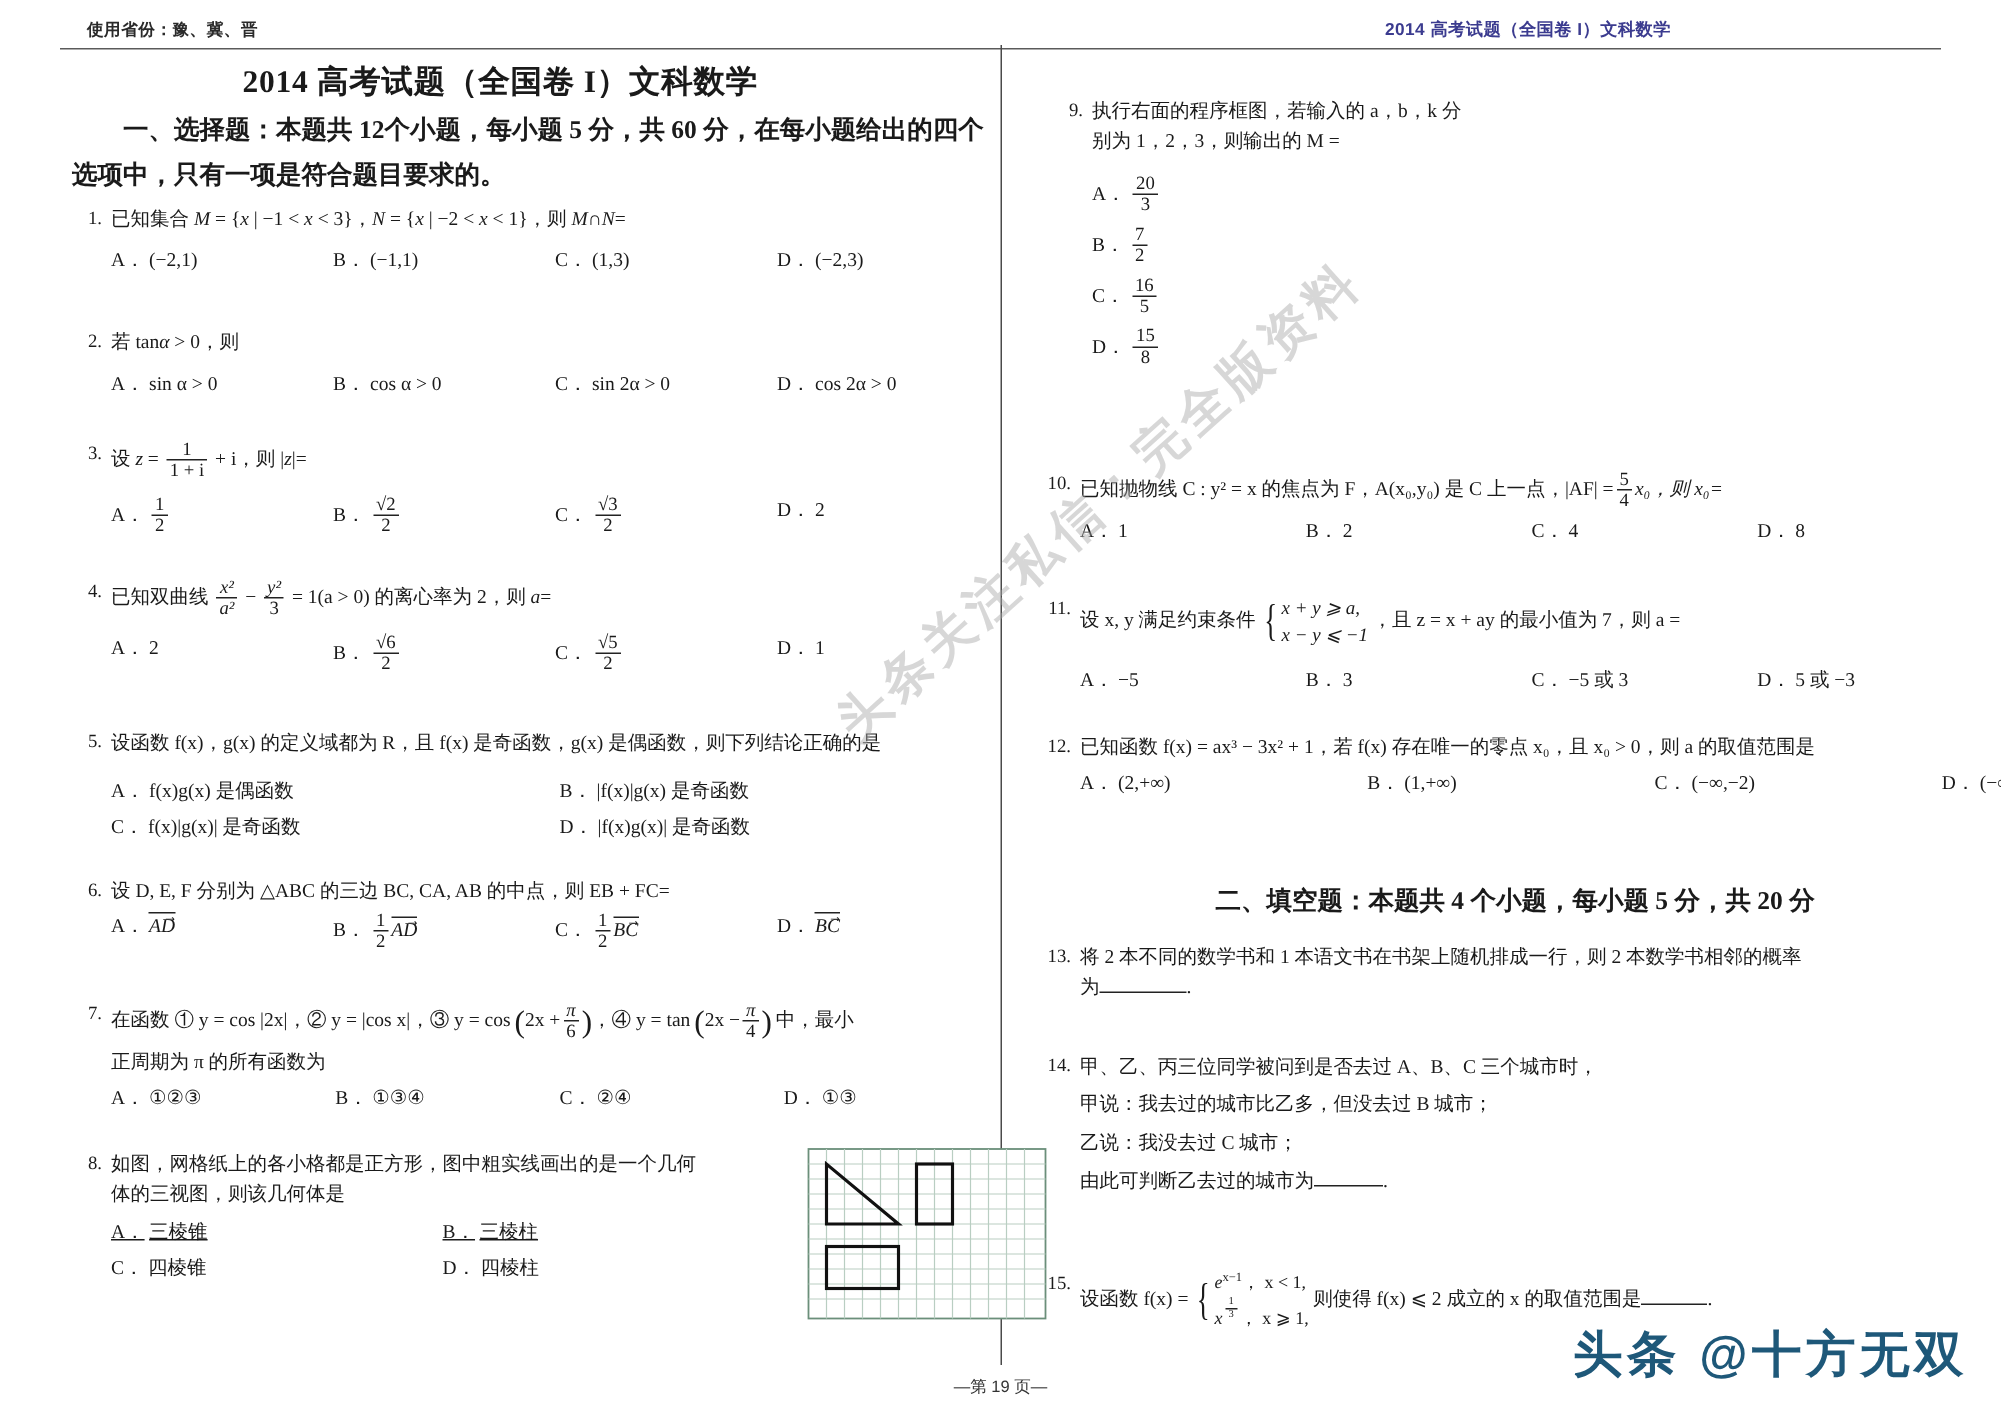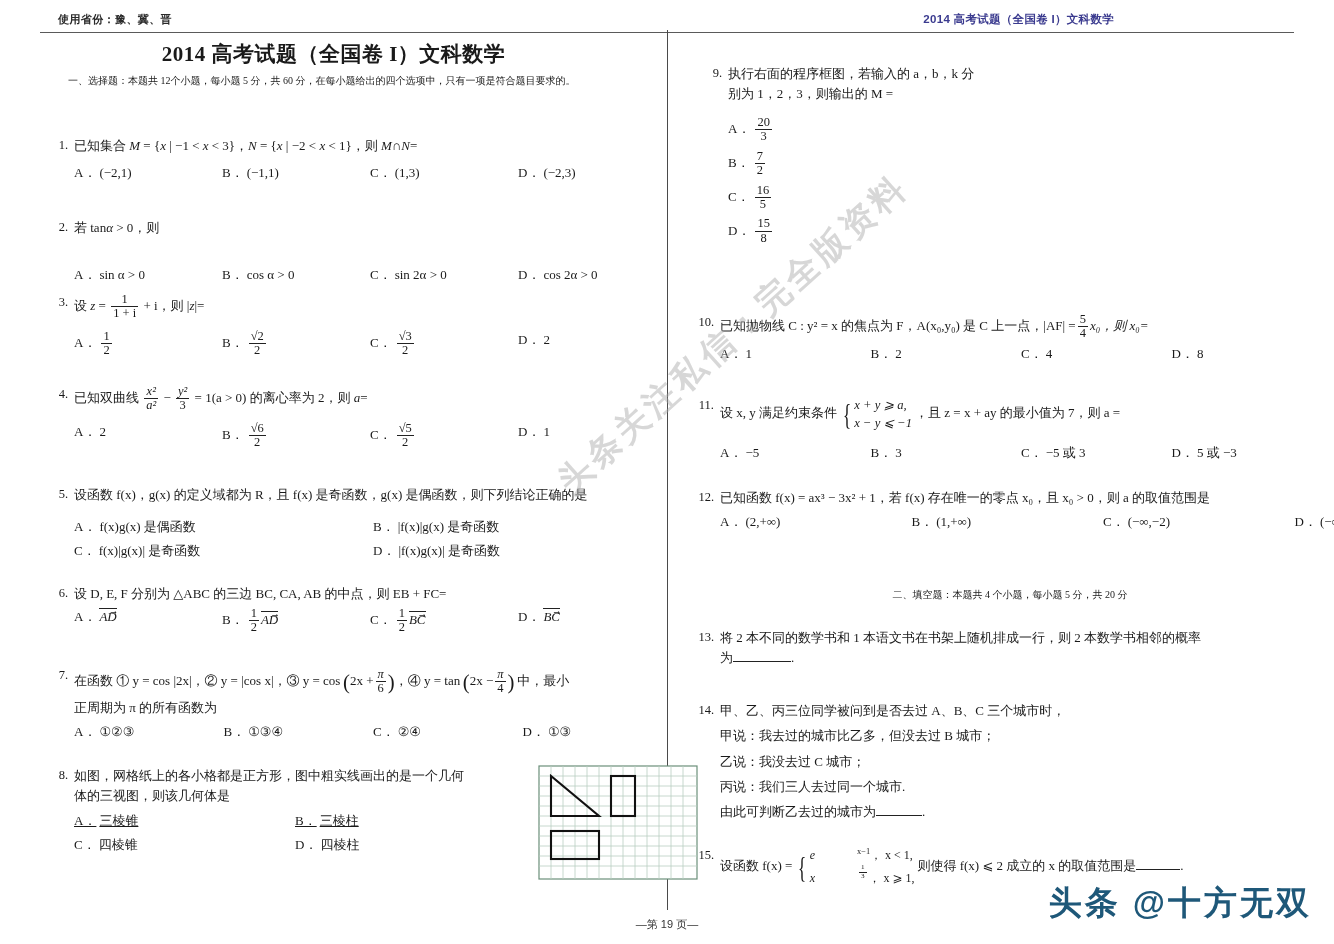--- a/index.html
+++ b/index.html
@@ -46,21 +46,21 @@
   .col{ position:absolute; top:0; }
   #col-left { left:38px;  width:630px; }
   #col-right{ left:700px; width:625px; }
 
   #col-divider{
     position:absolute; left:667px; top:30px; height:880px;
     border-left:1.1px solid #4a4a4a;
   }
 
   .section-head{
-    font-size:10px; font-weight:400; line-height:1.75;
+    font-size:17px; font-weight:700; line-height:1.75;
     text-indent:2em;
   }
   .section-head.centered{ text-indent:0; text-align:center; }
 
   .q{
     position:relative;
     font-size:13px;
     line-height:1.55;
   }
   .q .qn{
@@ -80,21 +80,21 @@
 
   
   .it{ font-style:italic; }
   .frac{
     display:inline-block; vertical-align:-0.55em;
     text-align:center; line-height:1.05; margin:0 2px;
     font-size:.96em;
   }
   .frac .num{ display:block; padding:0 2px; }
   .frac .den{ display:block; border-top:1px solid #222; padding:0 2px; }
-  sup{ font-size:.7em;margin-left:42px; }
+  sup{ font-size:.7em; }
   .cases{
     display:inline-flex; align-items:center; vertical-align:middle;
     margin:0 3px;
   }
   .cases .brace{
     font-size:2.3em; line-height:.75; font-weight:300;
     transform:scaleX(.6); display:inline-block;
   }
   .cases .rows{ display:inline-block; line-height:1.45; font-size:.97em; }
 
@@ -157,21 +157,21 @@
         <div class="opt"><span class="opt-lbl">C．</span><span>(1,3)</span></div>
         <div class="opt"><span class="opt-lbl">D．</span><span>(−2,3)</span></div>
       </div>
     </div>
   </div>
 
   <div class="q" style="position:absolute;top:218px;left:8px;width:620px;">
     <span class="qn">2.</span>
     <div class="qbody">
       <span class="stem"><span>若 tan</span><span class="it">α</span><span> &gt; 0，则</span></span>
-      <div class="opts" style="margin-top:27px;">
+      <div class="opts" style="margin-top:8px;">
         <div class="opt"><span class="opt-lbl">A．</span><span>sin α &gt; 0</span></div>
         <div class="opt"><span class="opt-lbl">B．</span><span>cos α &gt; 0</span></div>
         <div class="opt"><span class="opt-lbl">C．</span><span>sin 2α &gt; 0</span></div>
         <div class="opt"><span class="opt-lbl">D．</span><span>cos 2α &gt; 0</span></div>
       </div>
     </div>
   </div>
 
   <div class="q" style="position:absolute;top:293px;left:8px;width:620px;">
     <span class="qn">3.</span>
@@ -360,21 +360,20 @@
       <span class="sub"><span>为</span><span style="display:inline-block;width:58px;border-bottom:1.3px solid #222;"></span><span>.</span></span>
     </div>
   </div>
 
   <div class="q" style="position:absolute;top:698px;left:-8px;width:634px;line-height:1.95;">
     <span class="qn">14.</span>
     <div class="qbody">
       <span class="stem">甲、乙、丙三位同学被问到是否去过 A、B、C 三个城市时，</span>
       <span class="sub">甲说：我去过的城市比乙多，但没去过 B 城市；</span>
       <span class="sub">乙说：我没去过 C 城市；</span>
-      <span class="sub">丙说：我们三人去过同一个城市.</span>
       <span class="sub"><span>由此可判断乙去过的城市为</span><span style="display:inline-block;width:46px;border-bottom:1.3px solid #222;"></span><span>.</span></span>
     </div>
   </div>
 
   <div class="q" style="position:absolute;top:846px;left:-8px;width:634px;">
     <span class="qn">15.</span>
     <div class="qbody">
       <span class="stem"><span>设函数 f(x) =</span><span class="cases">
             <span class="brace">{</span>
             <span class="rows" style="font-size:.92em;">

